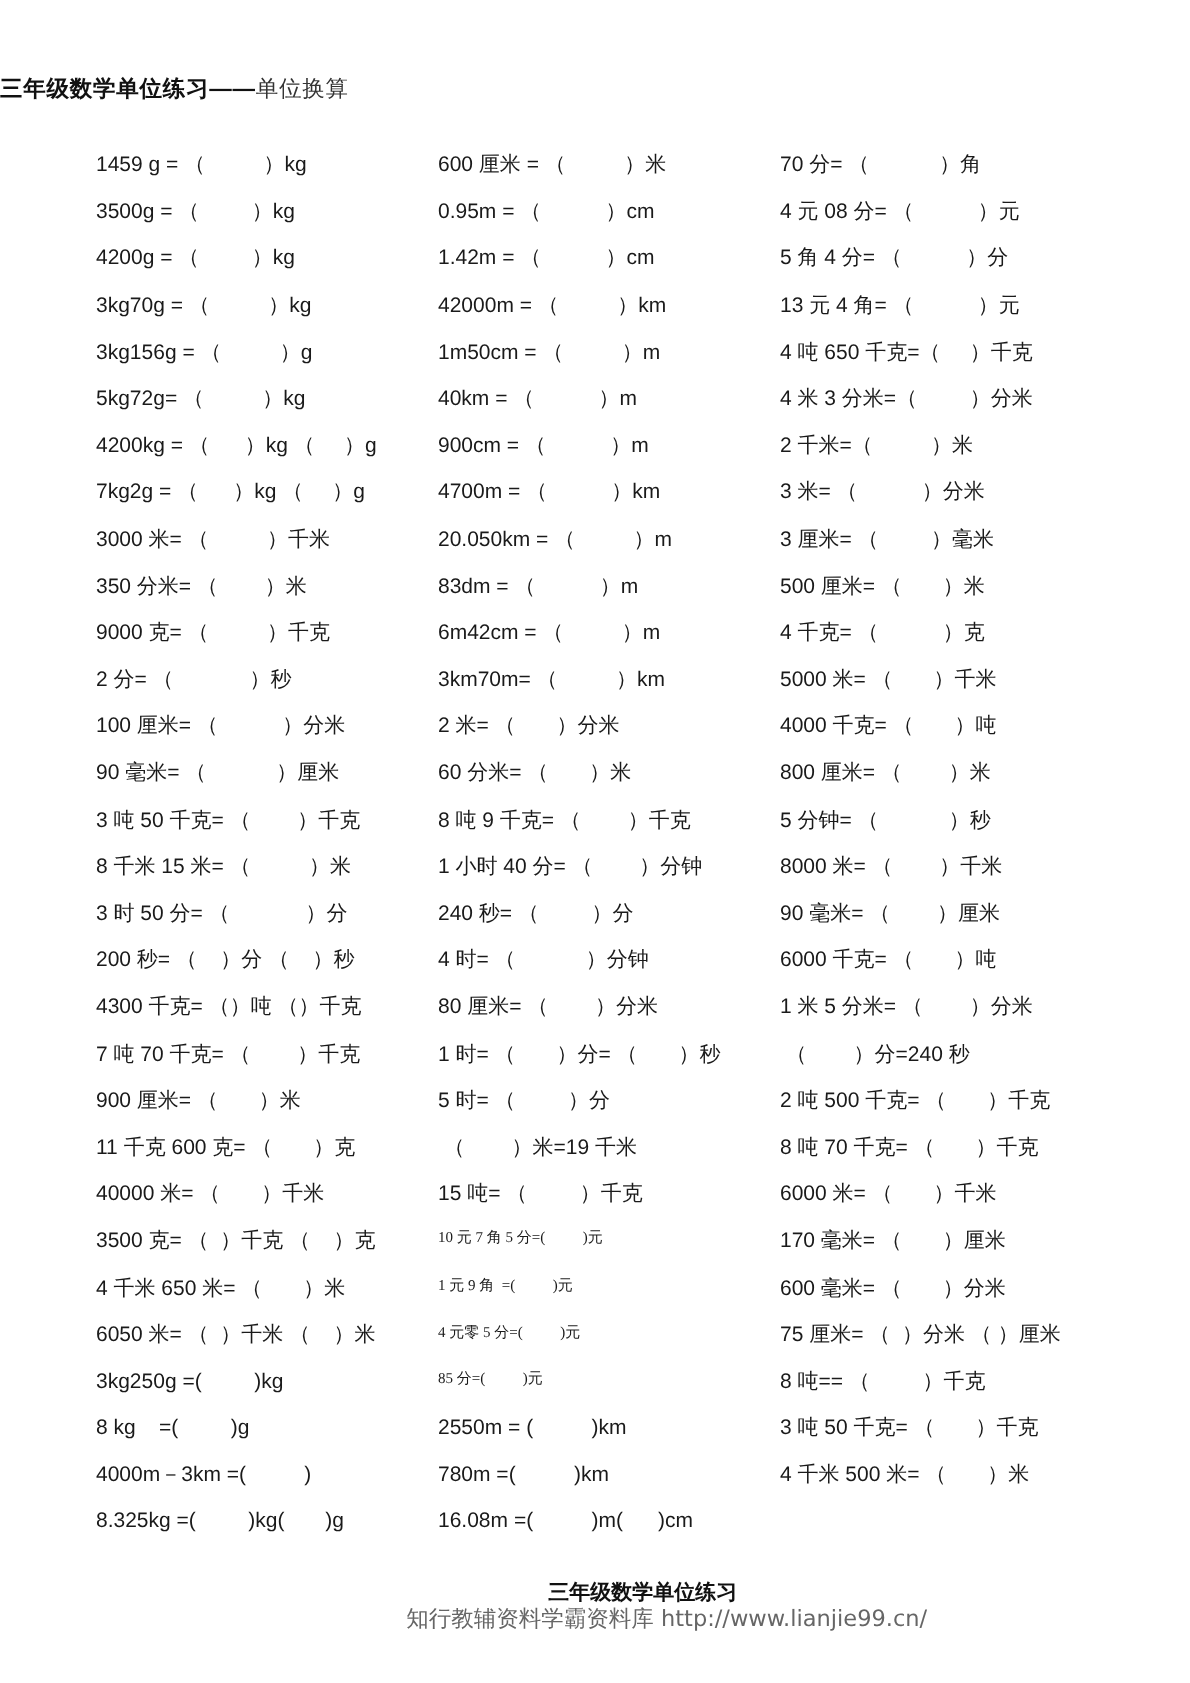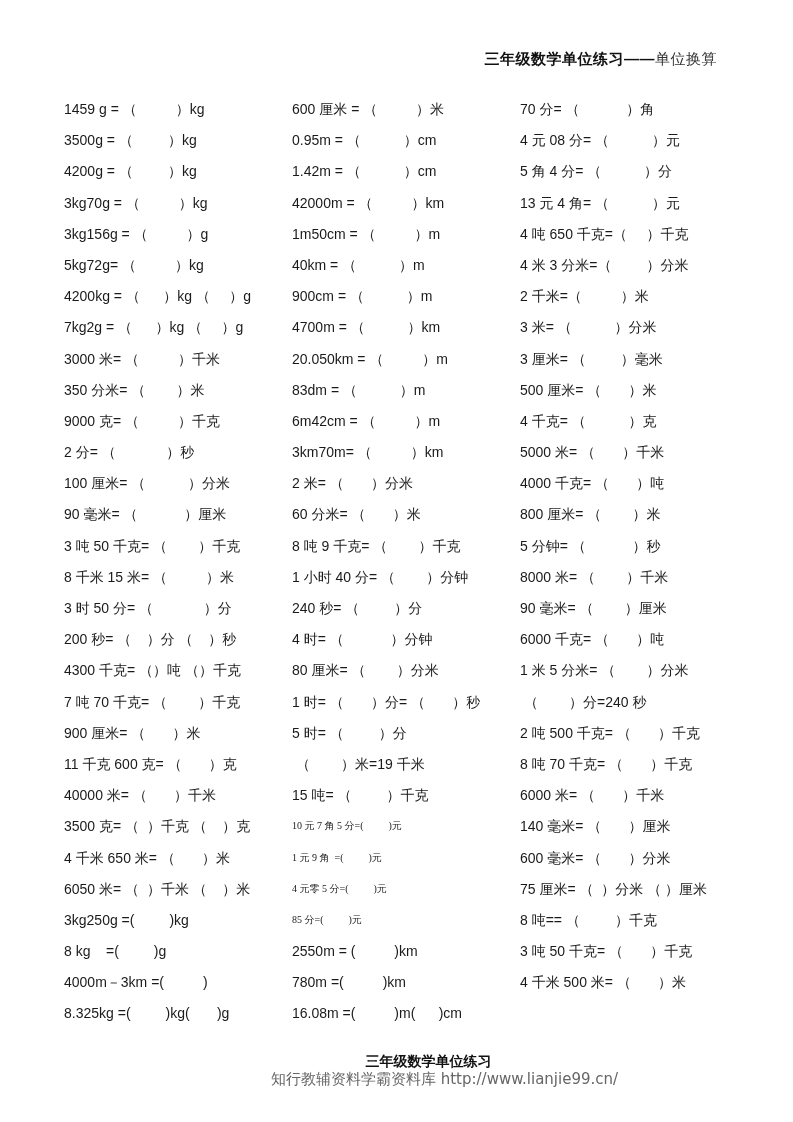--- a/index.html
+++ b/index.html
@@ -1,21 +1,21 @@
 <!DOCTYPE html>
 <html><head>
   <meta charset="utf-8">
   <style>
     html, body { margin: 0; padding: 0; background: #ffffff; }
     body {
       width: 793px; height: 1122px; position: relative; overflow: hidden;
       font-family: "Liberation Sans", "DejaVu Sans", sans-serif; color: #111;
     }
     .title {
-      position: absolute; top: 50px; left: 0; width: 717px; text-align: right;
+      position: absolute; top: 50px; left: 0; width: 717px; text-align: left;
       font-size: 15px; font-weight: bold; letter-spacing: 0.5px;
     }
     .title .sub { font-weight: normal; font-family: "DejaVu Serif", serif; color: #333; }
     .grid {
       position: absolute; top: 98px; left: 64px;
       display: grid; grid-template-columns: 228px 228px 228px;
       grid-auto-rows: 31.2px;
     }
     .cell {
       font-size: 14px; line-height: 22px; white-space: pre; color: #1a1a1a;
@@ -102,21 +102,21 @@
     <div class="cell">5 时= （         ）分</div>
     <div class="cell">2 吨 500 千克= （       ）千克</div>
     <div class="cell">11 千克 600 克= （       ）克</div>
     <div class="cell"> （        ）米=19 千米</div>
     <div class="cell">8 吨 70 千克= （       ）千克</div>
     <div class="cell">40000 米= （       ）千米</div>
     <div class="cell">15 吨= （         ）千克</div>
     <div class="cell">6000 米= （       ）千米</div>
     <div class="cell">3500 克= （  ）千克 （    ）克</div>
     <div class="cell serif">10 元 7 角 5 分=(          )元</div>
-    <div class="cell">140 毫米= （       ）厘米</div>
+    <div class="cell">170 毫米= （       ）厘米</div>
     <div class="cell">4 千米 650 米= （       ）米</div>
     <div class="cell serif">1 元 9 角  =(          )元</div>
     <div class="cell">600 毫米= （       ）分米</div>
     <div class="cell">6050 米= （  ）千米 （    ）米</div>
     <div class="cell serif">4 元零 5 分=(          )元</div>
     <div class="cell">75 厘米= （  ）分米 （ ）厘米</div>
     <div class="cell">3kg250g =(         )kg</div>
     <div class="cell serif">85 分=(          )元</div>
     <div class="cell">8 吨== （         ）千克</div>
     <div class="cell">8 kg    =(         )g</div>

